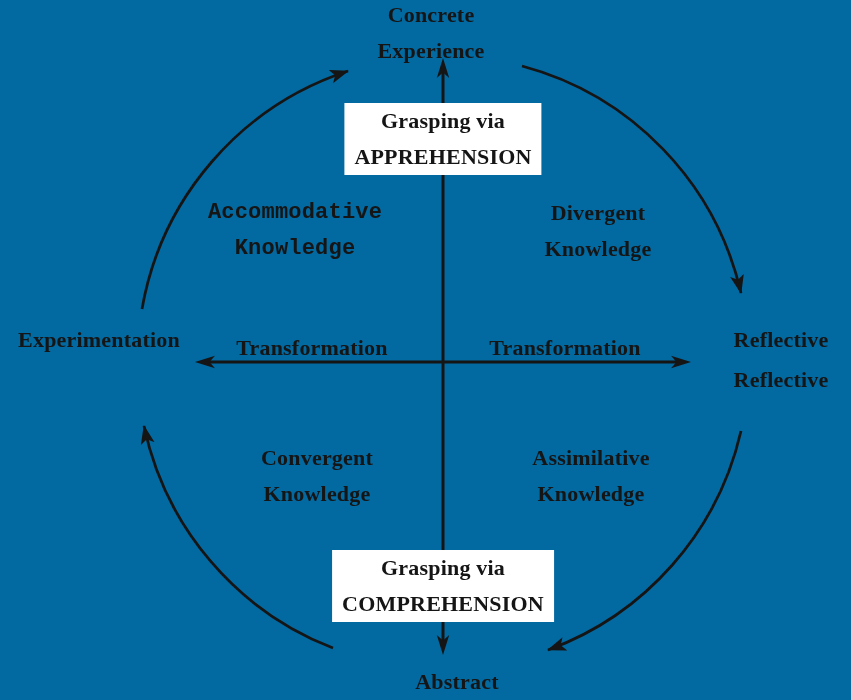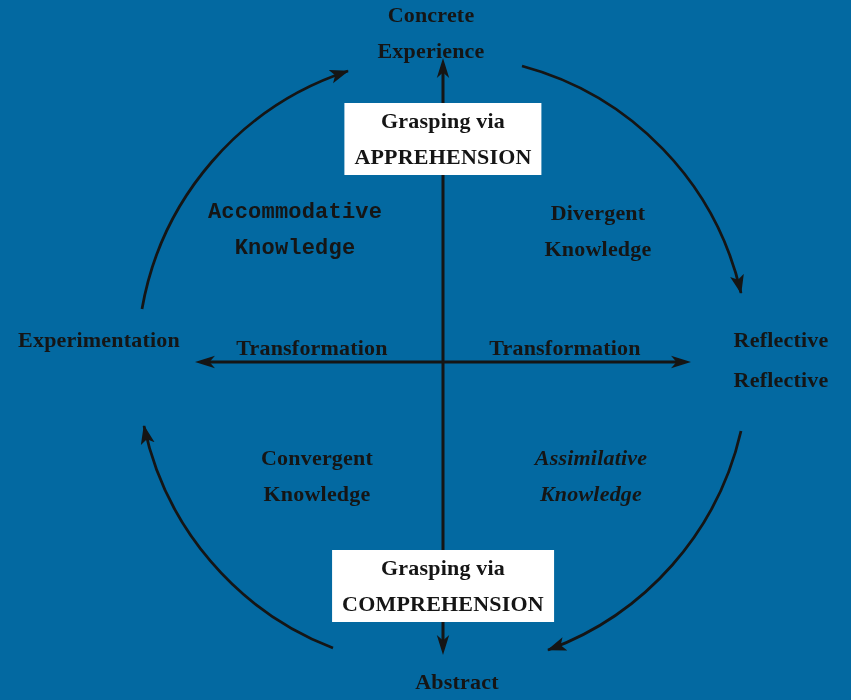--- a/index.html
+++ b/index.html
@@ -108,18 +108,18 @@
   <div class="label" style="left:598px; top:195px;text-align:center;">
     <span>Divergent</span>
     <span>Knowledge</span>
   </div>
 
   <div class="label" style="left:293px; top:440px;margin-left:24px;">
     <span>Convergent</span>
     <span>Knowledge</span>
   </div>
 
-  <div class="label" style="left:591px; top:440px;font-style:italic;">
+  <div class="label" style="left:591px; top:440px;">
     <span>Assimilative</span>
     <span>Knowledge</span>
   </div>
 
 </div>
 
 </body></html>

